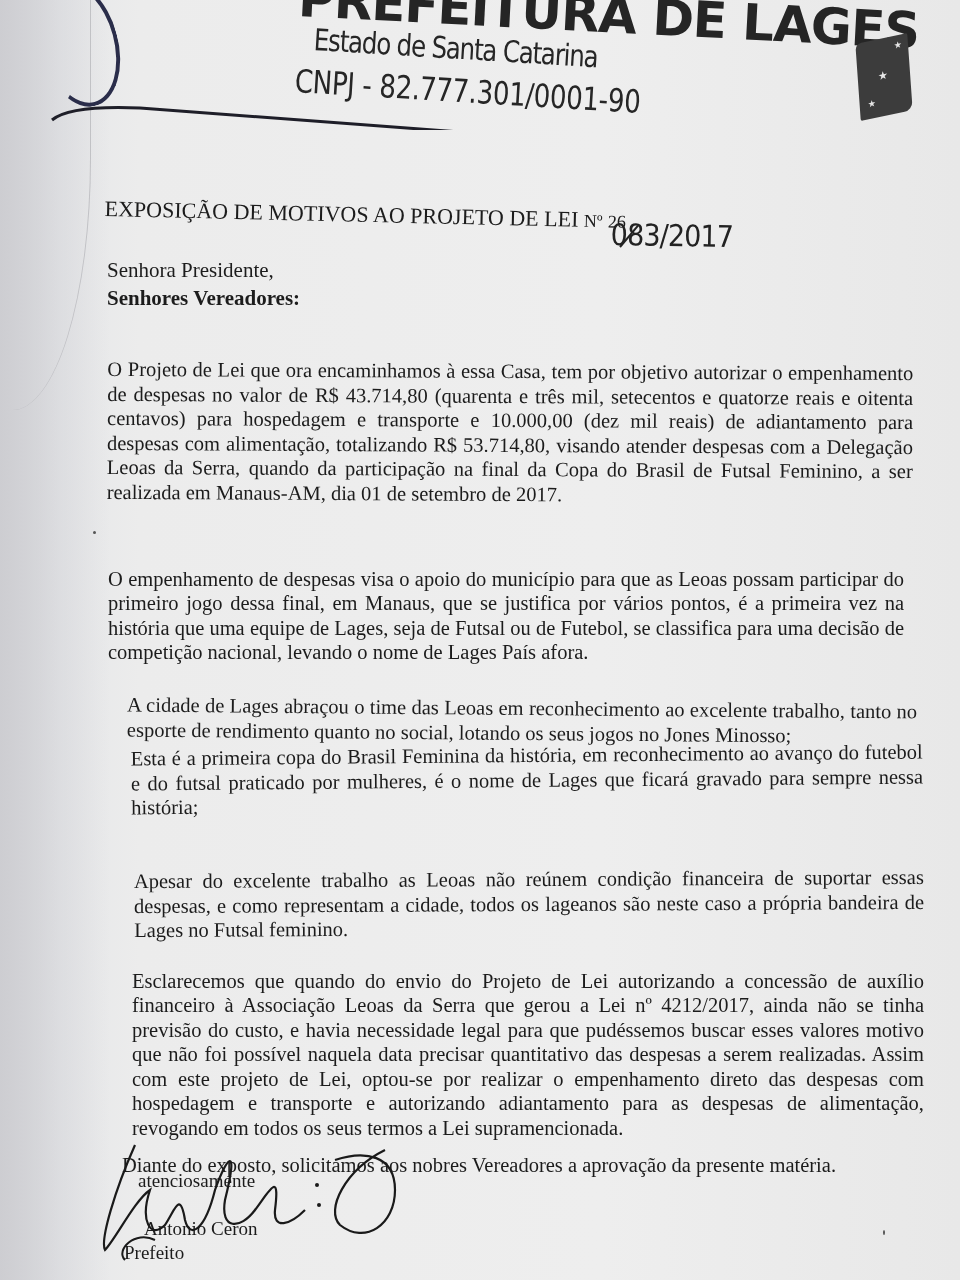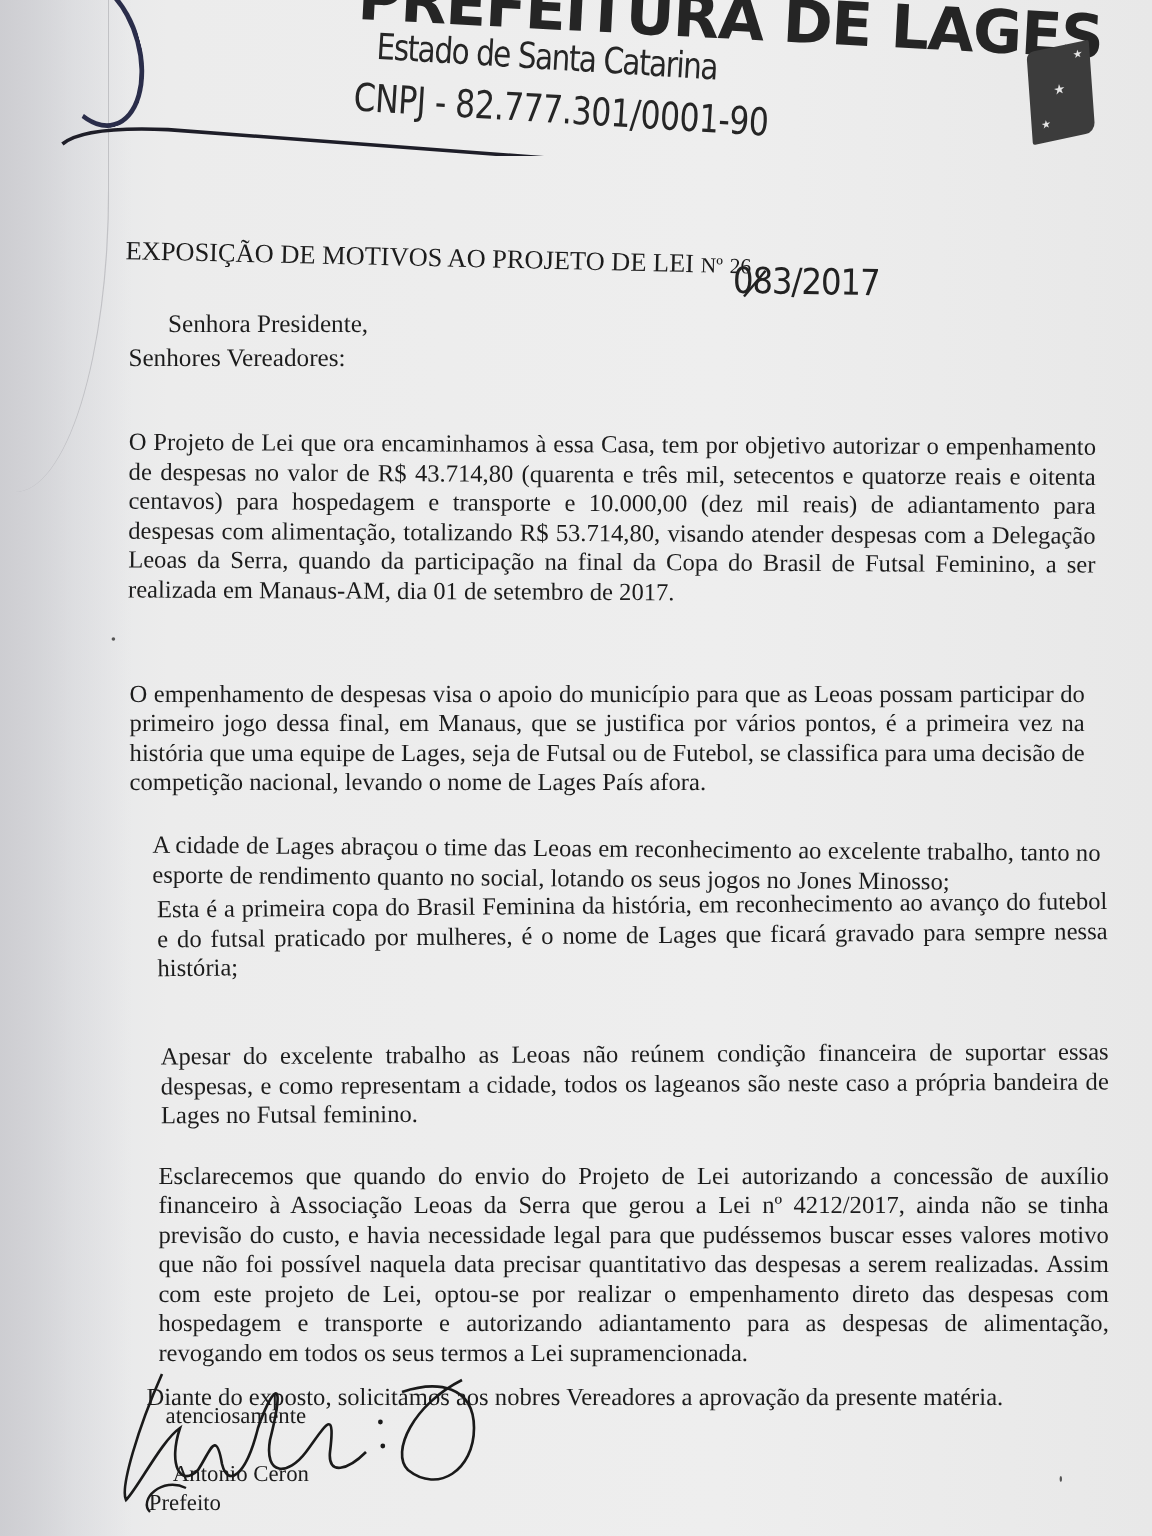--- a/index.html
+++ b/index.html
@@ -112,22 +112,22 @@
 
 <main>
   <div class="doc-title">
     <span>EXPOSIÇÃO DE MOTIVOS AO PROJETO DE LEI</span>
     <span class="no">Nº</span>
     <span class="no">26</span>
   </div>
   <div class="strike-slash"></div>
   <div class="handwritten-num">083/2017</div>
 
-  <div class="salutation" style="top:258px;margin-left:33px;">Senhora Presidente,</div>
-  <div class="salutation" style="top:286px;">Senhores Vereadores:</div>
+  <div class="salutation" style="top:258px;">Senhora Presidente,</div>
+  <div class="salutation" style="top:286px;font-weight:bold;">Senhores Vereadores:</div>
 
   <p class="para p1">O Projeto de Lei que ora encaminhamos à essa Casa, tem por objetivo autorizar o empenhamento de despesas no valor de R$ 43.714,80 (quarenta e três mil, setecentos e quatorze reais e oitenta centavos) para hospedagem e transporte e 10.000,00 (dez mil reais) de adiantamento para despesas com alimentação, totalizando R$ 53.714,80, visando atender despesas com a Delegação Leoas da Serra, quando da participação na final da Copa do Brasil de Futsal Feminino, a ser realizada em Manaus-AM, dia 01 de setembro de 2017.</p>
   <p class="para p2">O empenhamento de despesas visa o apoio do município para que as Leoas possam participar do primeiro jogo dessa final, em Manaus, que se justifica por vários pontos, é a primeira vez na história que uma equipe de Lages, seja de Futsal ou de Futebol, se classifica para uma decisão de competição nacional, levando o nome de Lages País afora.</p>
   <p class="para p3">A cidade de Lages abraçou o time das Leoas em reconhecimento ao excelente trabalho, tanto no esporte de rendimento quanto no social, lotando os seus jogos no Jones Minosso;</p>
   <p class="para p4">Esta é a primeira copa do Brasil Feminina da história, em reconhecimento ao avanço do futebol e do futsal praticado por mulheres, é o nome de Lages que ficará gravado para sempre nessa história;</p>
   <p class="para p5">Apesar do excelente trabalho as Leoas não reúnem condição financeira de suportar essas despesas, e como representam a cidade, todos os lageanos são neste caso a própria bandeira de Lages no Futsal feminino.</p>
   <p class="para p6">Esclarecemos que quando do envio do Projeto de Lei autorizando a concessão de auxílio financeiro à Associação Leoas da Serra que gerou a Lei nº 4212/2017, ainda não se tinha previsão do custo, e havia necessidade legal para que pudéssemos buscar esses valores motivo que não foi possível naquela data precisar quantitativo das despesas a serem realizadas. Assim com este projeto de Lei, optou-se por realizar o empenhamento direto das despesas com hospedagem e transporte e autorizando adiantamento para as despesas de alimentação, revogando em todos os seus termos a Lei supramencionada.</p>
   <p class="para p7">Diante do exposto, solicitamos aos nobres Vereadores a aprovação da presente matéria.</p>
 
   <div class="sign-line" style="left:138px; top:1170px;">atenciosamente</div>

